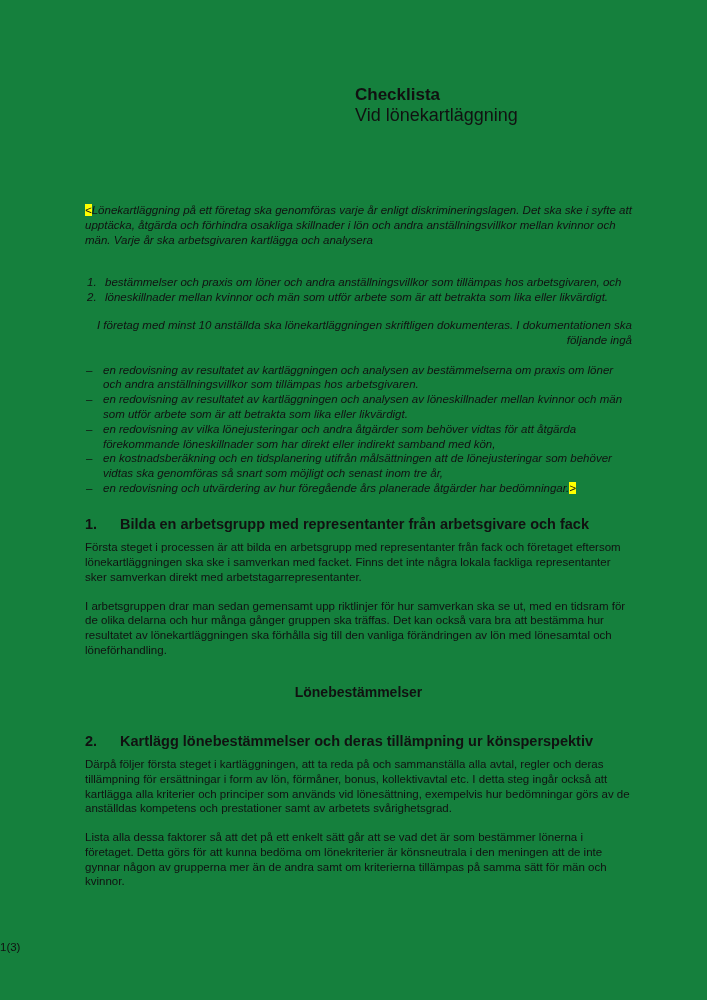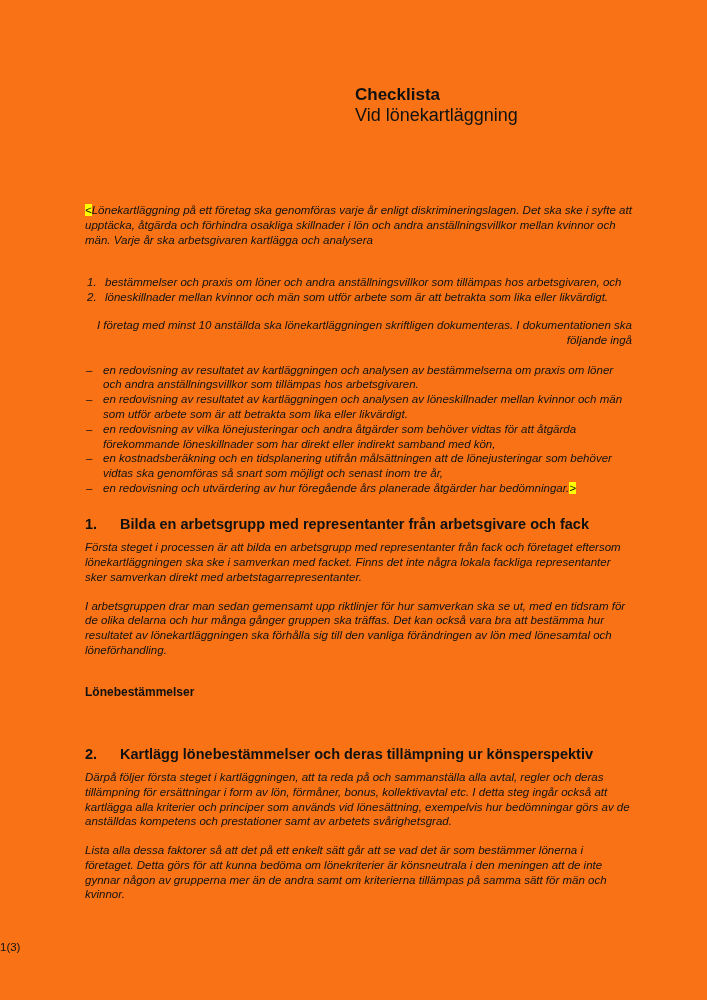--- a/index.html
+++ b/index.html
@@ -1,19 +1,19 @@
 <!DOCTYPE html>
 <html><head>
 <meta charset="utf-8">
 <style>
   html,body{margin:0;padding:0;background:#e8e8e8;}
   .page{
     position:relative;
     width:707px;height:1000px;
-    background:#f97316;
+    background:#15803d;
     font-family:"Liberation Sans","DejaVu Sans",sans-serif;
     color:#111111;
     overflow:hidden;
     margin:0 auto;
     box-shadow:0 0 4px rgba(0,0,0,.3);
   }
   .title-block{position:absolute;left:355px;top:85px;}
   .doc-title{font-size:17px;font-weight:bold;line-height:1.15;}
   .doc-subtitle{font-size:18px;line-height:1.2;}
   .body{position:absolute;left:85px;top:203px;width:547px;font-size:11.5px;line-height:14.8px;}
@@ -23,23 +23,23 @@
   .hl{background:#ffff00;}
   .list{margin:0 0 13px 0;}
   .list-dash{margin-bottom:20px;}
   .li{position:relative;padding-left:20px;}
   .li .marker{position:absolute;left:2px;top:0;}
   .li-dash{padding-left:18px;}
   .li-dash .marker{left:1px;}
   .p-docs{margin-bottom:15px;text-align:right;}
   .section-heading{position:relative;font-size:14.5px;font-weight:bold;padding-left:35px;margin:0 0 7px 0;line-height:1.2;}
   .section-heading .num{position:absolute;left:0;top:0;}
-  .sec-p{margin-bottom:14px;font-style:italic;}
+  .sec-p{margin-bottom:14px;}
   .sec-p-last{margin-bottom:27px;}
-  .mid-heading{font-size:12px;font-weight:bold;margin:0 0 46px 0;}
+  .mid-heading{font-size:14px;font-weight:bold;margin:0 0 33px 0;text-align:center;}
   .footer{position:absolute;left:0;top:941px;width:707px;text-align:left;font-size:11.5px;}
 </style>
 </head>
 <body>
 
 <div class="page">
 
   <div class="title-block">
     <div class="doc-title">Checklista</div>
     <div class="doc-subtitle">Vid lönekartläggning</div>

